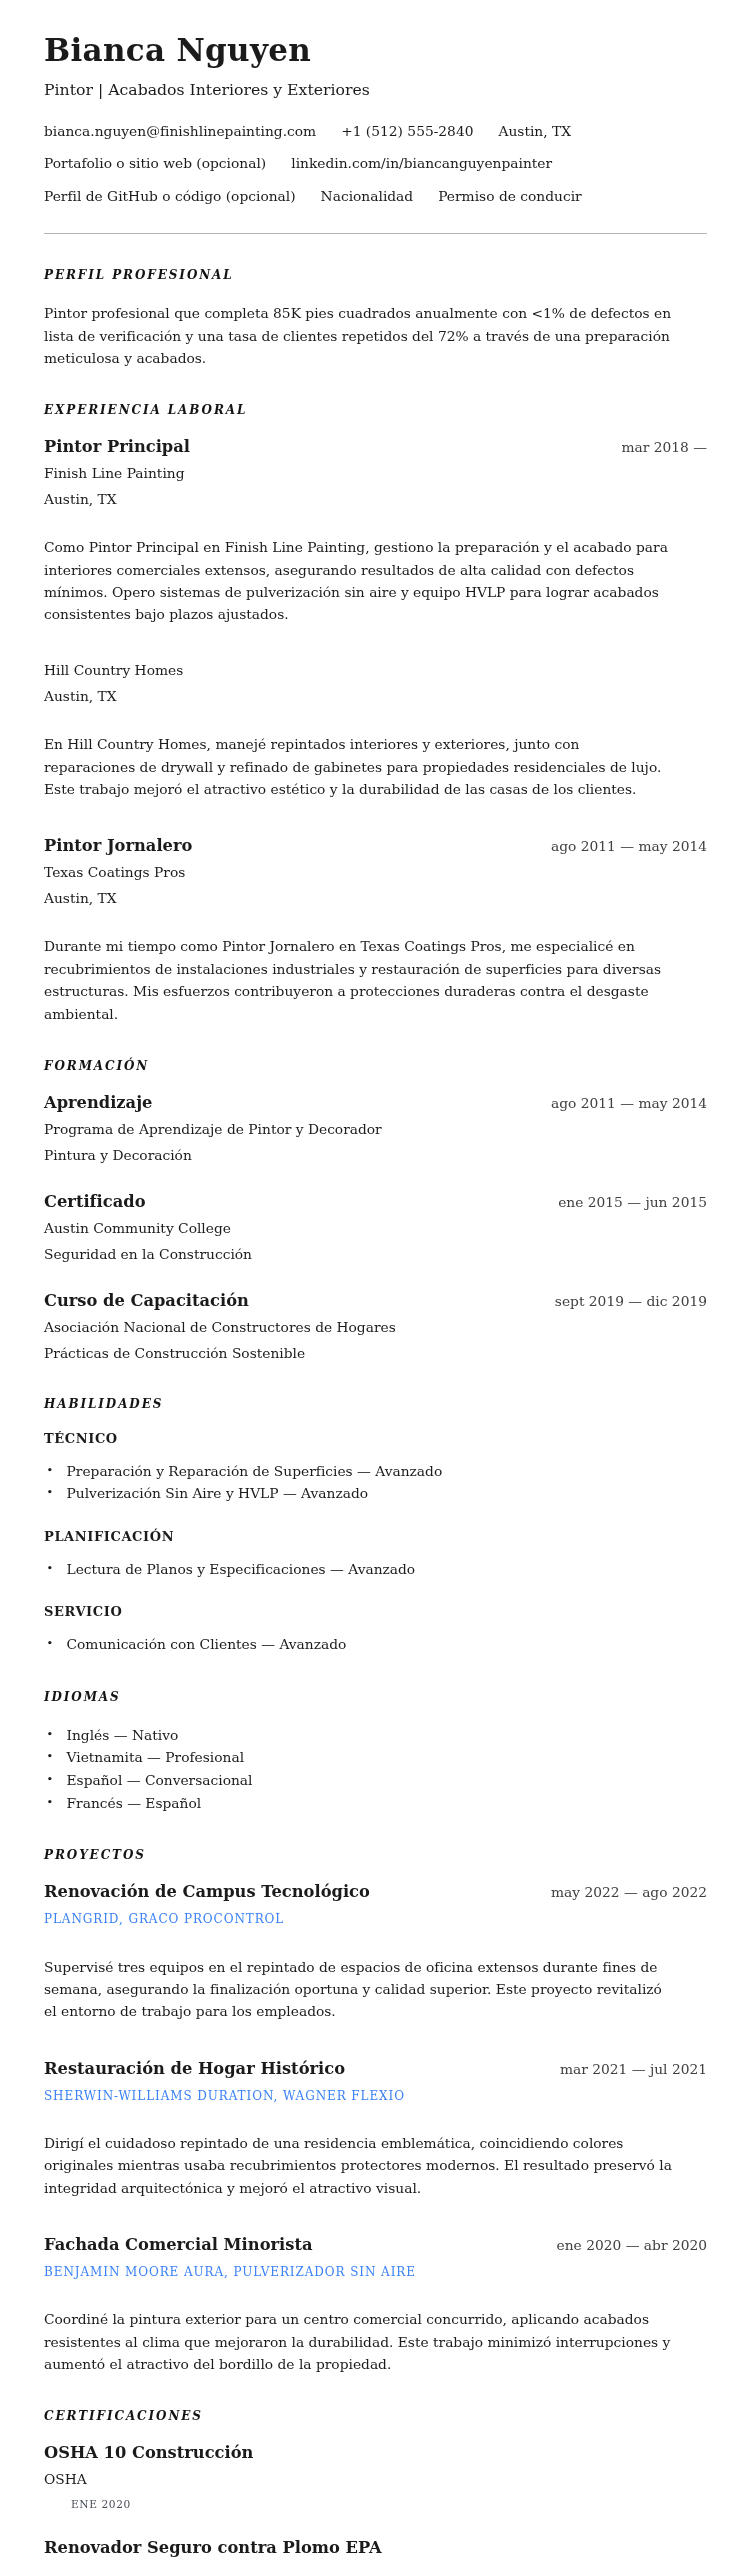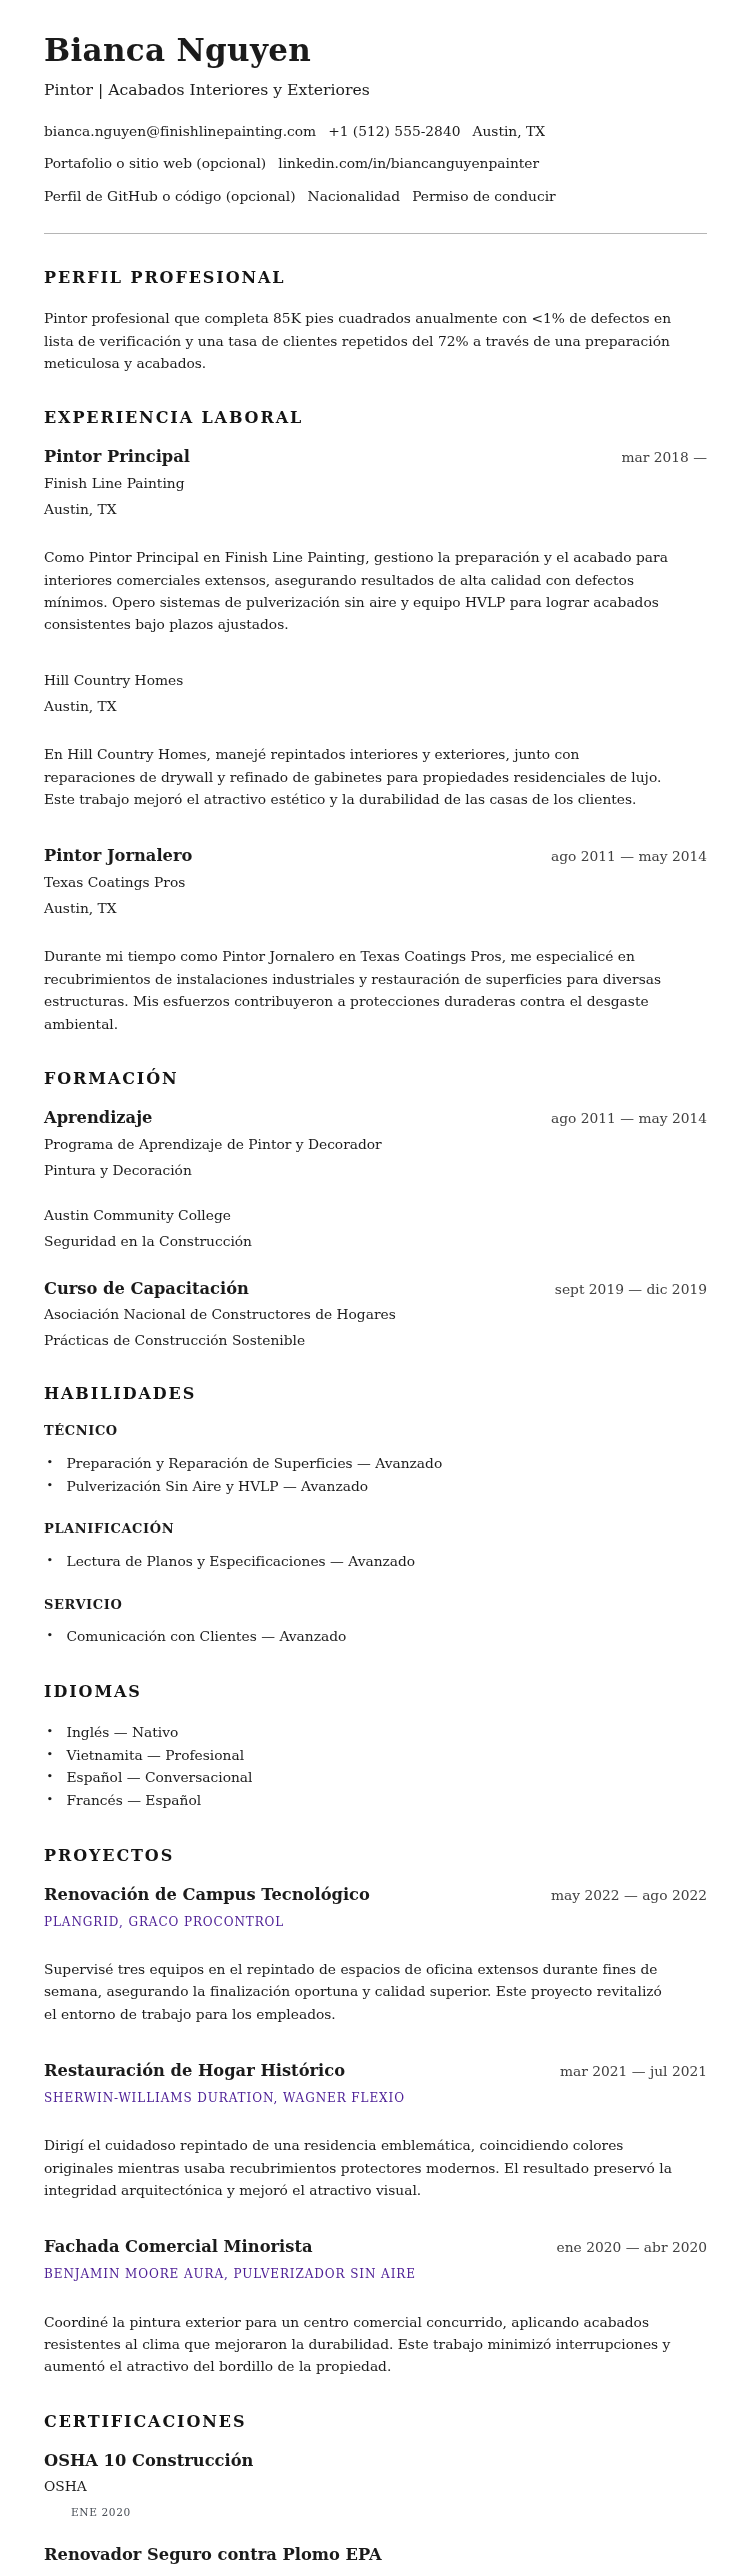--- a/index.html
+++ b/index.html
@@ -24,39 +24,40 @@
     line-height: 1.1;
   }
   .subtitle {
     font-size: 15.7px;
     margin: 0 0 22.5px 0;
     line-height: 1.3;
   }
   .contact-row {
     display: flex;
     flex-wrap: wrap;
-    gap: 12px;
+    gap: 25px;
     font-size: 13.8px;
     margin-bottom: 15.7px;
     line-height: 1.25;
   }
   .rule {
     border: none;
     border-top: 1.3px solid #b5b5b5;
     margin: 27.6px 0 0 0;
   }
 
   
   .section { margin-top: 34px; }
   .section-heading {
-    font-size: 16px;
+    font-size: 12px;
     font-weight: bold;
     letter-spacing: 1.9px;
     margin: 0 0 20px 0;
     color: #141414;
+    font-style: italic;
   }
 
   .profile-text, .desc {
     font-size: 13.8px;
     line-height: 1.62;
     margin: 0;
     max-width: 629px;
   }
 
   
@@ -82,21 +83,21 @@
   }
   .entry-line {
     font-size: 13.8px;
     margin-top: 8.1px;
     line-height: 1.3;
   }
   .entry .desc { margin-top: 27.6px; }
   .tools-line {
     font-size: 12px;
     letter-spacing: 0.9px;
-    color: #4c1d95;
+    color: #3b82f6;
     margin-top: 10.6px;
     line-height: 1.3;
   }
   .cert-date {
     font-size: 10.6px;
     letter-spacing: 0.6px;
     color: #4a5058;
     margin-top: 9.4px;
     line-height: 1.3;
     margin-left: 27px;
@@ -199,20 +200,24 @@
     <div class="entry" style="margin-bottom:27.6px">
       <div class="entry-head">
         <h3 class="entry-title">Aprendizaje</h3>
         <span class="entry-dates">ago 2011 — may 2014</span>
       </div>
       <div class="entry-line">Programa de Aprendizaje de Pintor y Decorador</div>
       <div class="entry-line">Pintura y Decoración</div>
     </div>
 
     <div class="entry" style="margin-bottom:27.6px">
+      <div class="entry-head">
+        <h3 class="entry-title">Certificado</h3>
+        <span class="entry-dates">ene 2015 — jun 2015</span>
+      </div>
       <div class="entry-line">Austin Community College</div>
       <div class="entry-line">Seguridad en la Construcción</div>
     </div>
 
     <div class="entry" style="margin-bottom:0">
       <div class="entry-head">
         <h3 class="entry-title">Curso de Capacitación</h3>
         <span class="entry-dates">sept 2019 — dic 2019</span>
       </div>
       <div class="entry-line">Asociación Nacional de Constructores de Hogares</div>

